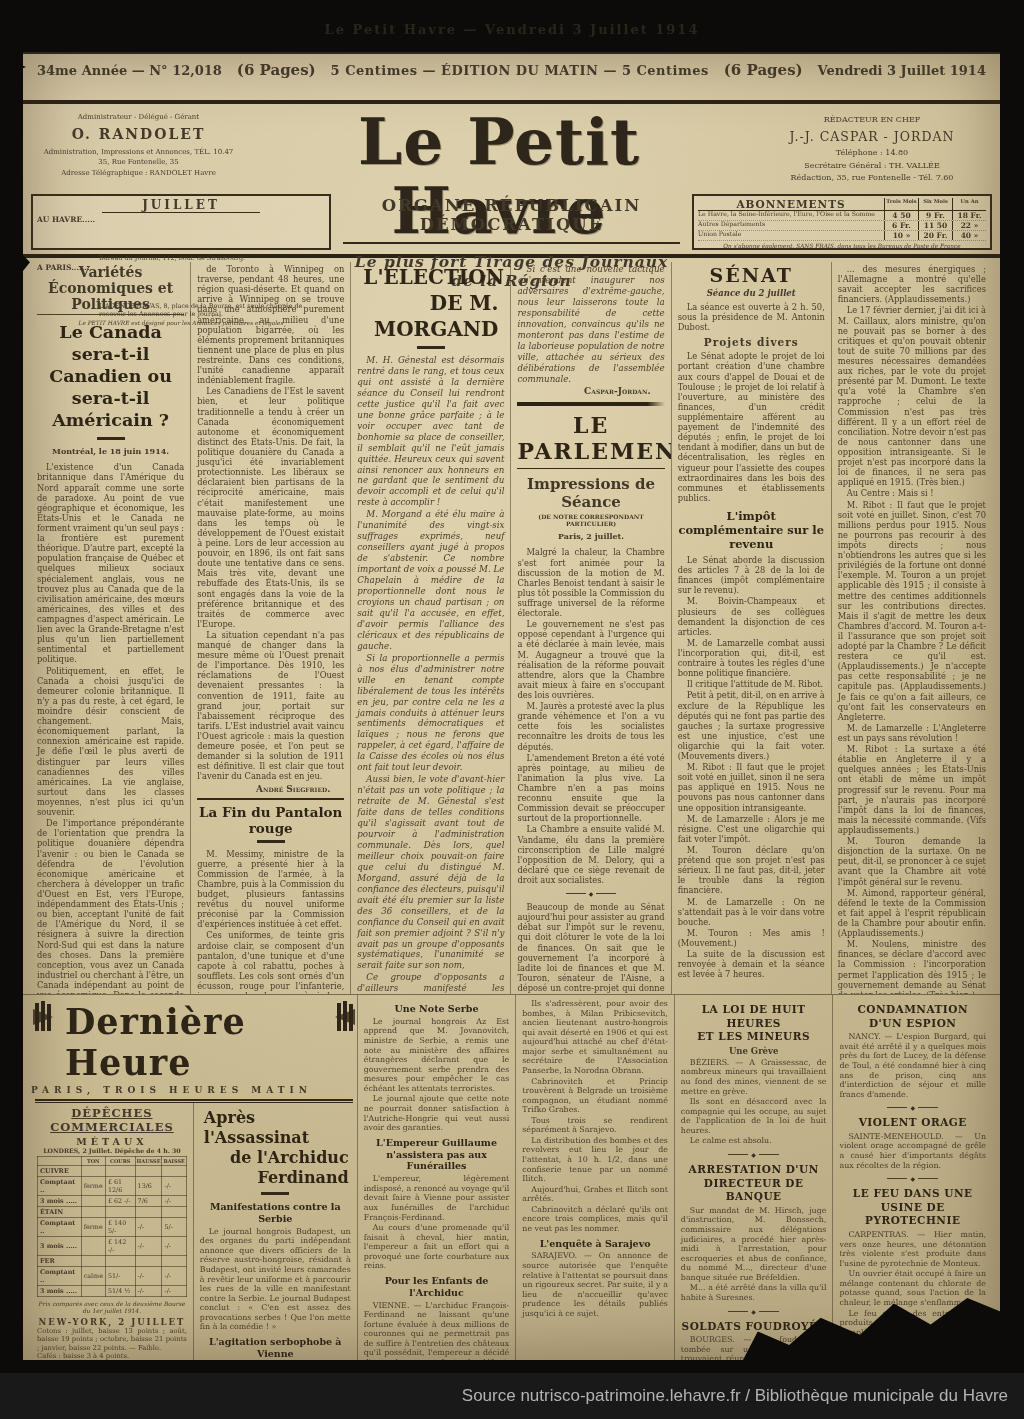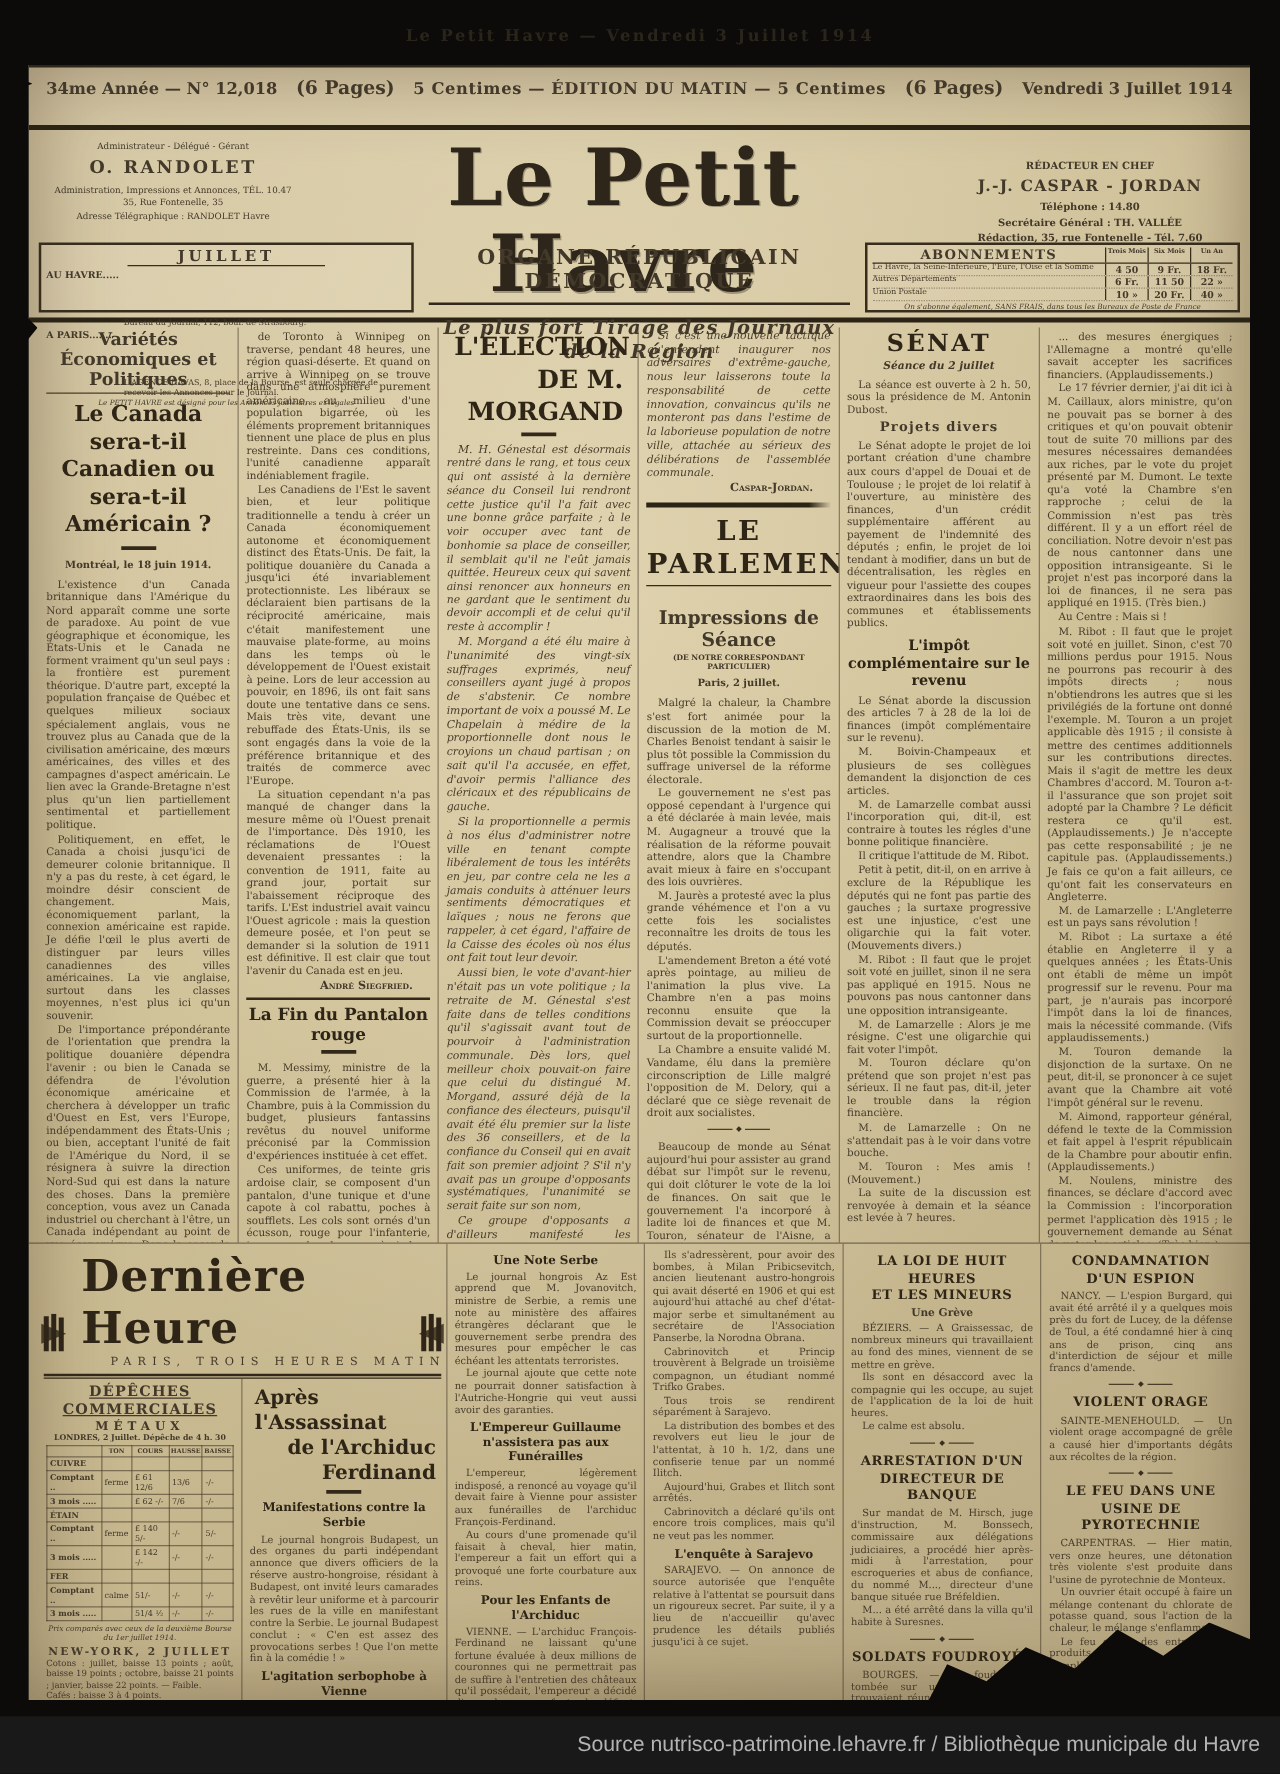--- a/index.html
+++ b/index.html
@@ -24,21 +24,21 @@
   .dr-annee, .dr-date { font-size:13px; }
   .dr-pages { font-size:15px; }
   .dr-edition { font-size:13px; letter-spacing:.5px; }
 
   .masthead { display:flex; height:88px; padding:4px 8px 0; }
   .mh-left { width:215px; text-align:center; font-size:7px; line-height:1.5; padding-top:4px; }
   .mh-left .name { font-size:14px; font-weight:bold; letter-spacing:2px; margin:1px 0 2px; }
   .mh-center { flex:1; text-align:center; }
   .mh-title { font-size:63px; font-weight:bold; letter-spacing:1px; color:#2e261a; line-height:1.1;
               text-shadow:1px 1px 0 rgba(46,38,26,.35); }
-  .mh-right { width:240px; text-align:center; font-size:8px; line-height:1.6; padding-top:6px; font-weight:bold;margin-top:12px; }
+  .mh-right { width:240px; text-align:center; font-size:8px; line-height:1.6; padding-top:6px; font-weight:normal; }
   .mh-right .chief { font-size:12.5px; letter-spacing:1px; }
 
   .sub-row { display:flex; align-items:stretch; padding:2px 8px 4px; border-bottom:4px solid #2b2315; height:66px; }
   .box { border:2px solid #372d1d; padding:2px 4px; font-size:6.4px; background:rgba(255,250,235,.12); }
   .annonces { width:300px; }
   .annonces .bx-title { text-align:center; font-weight:bold; font-size:12px; letter-spacing:3px; border-bottom:1px solid #372d1d; width:55%; margin:0 auto 2px; }
   .ann-row { display:flex; margin-top:1px; }
   .ann-place { font-weight:bold; font-size:7.5px; width:62px; }
   .ann-desc { flex:1; line-height:1.15;margin-top:40px; }
   .bx-note { text-align:center; font-style:italic; font-size:5.8px; margin-top:2px; }
@@ -75,35 +75,35 @@
   .sig { text-align:right; font-weight:bold; font-size:9px; font-variant:small-caps; padding-right:14px; margin:2px 0 4px; }
 
   .h-sub { font-weight:bold; font-size:13.5px; text-align:center; margin:4px 0 0; color:#2e2517;
            border-top:2px solid #32291a; padding-top:4px; }
   .h-elect { font-size:20px; font-weight:bold; color:#2e2517; line-height:1.3; }
   .h-elect .l1 { text-align:left; padding-left:6px; }
   .h-elect .l2 { text-align:right; padding-right:6px; }
   .heavyrule { height:4px; margin:6px 0;
                background:linear-gradient(90deg,#2b2315 0%,#2b2315 88%,rgba(43,35,21,0) 100%); }
   .h-parl { font-size:22px; font-weight:bold; text-align:center; letter-spacing:2px; color:#2e2517; }
-  .h-imps { font-size:15px; font-weight:bold; text-align:center; margin-top:4px; border-top:1px solid #32291a; padding-top:16px; }
+  .h-imps { font-size:15px; font-weight:bold; text-align:center; margin-top:4px; border-top:1px solid #32291a; padding-top:6px; }
   .corr { font-size:6px; font-weight:bold; text-align:center; margin:2px 0 4px; }
   .h-senat { font-size:19px; font-weight:bold; text-align:center; letter-spacing:2px; color:#2e2517; }
   .seance { font-style:italic; font-weight:bold; font-size:8.5px; text-align:center; margin:2px 0 4px; }
   .h-proj { font-weight:bold; font-size:10.5px; text-align:center; letter-spacing:1px; margin:4px 0 3px; }
   .h-impot { font-weight:bold; font-size:11.5px; text-align:center; margin:6px 0 4px; color:#2e2517; }
 
   .fl { display:flex; align-items:center; justify-content:center; margin:5px 0; }
   .fl i { display:block; width:20px; height:1px; background:#4a3e2a; }
   .fl b { font-family:"DejaVu Sans",sans-serif; font-size:6px; color:#3a3020; margin:0 3px; }
 
   
-  .dh-banner { display:flex; align-items:flex-end; justify-content:center; padding-top:6px; }
+  .dh-banner { display:flex; align-items:flex-start; justify-content:center; padding-top:6px; }
   .dh-title { font-size:35px; font-weight:bold; color:#2e2517; margin:0 10px; letter-spacing:1px; }
-  .dh-sub { text-align:right; font-weight:normal; font-size:9px; letter-spacing:5px; margin-top:2px; }
+  .dh-sub { text-align:left; font-weight:bold; font-size:9px; letter-spacing:5px; margin-top:2px; }
   .dh-rule { border-top:2px solid #32291a; border-bottom:1px solid #32291a; height:4px; margin:4px 4px 0; }
   .dh-cols { display:flex; height:300px; }
   .dh-c { width:50%; padding:3px 6px; overflow:hidden; }
   .dh-c:first-child { border-right:1px solid rgba(60,50,34,.5); }
   .h-dep { font-weight:bold; font-size:11.5px; text-align:center; text-decoration:underline; letter-spacing:1px; }
   .h-met { font-weight:bold; font-size:9.5px; text-align:center; letter-spacing:4px; margin-top:2px; }
   .mkt-line { font-size:6.2px; font-weight:bold; text-align:center; margin-bottom:2px; }
   table { width:100%; border-collapse:collapse; margin:2px 0 3px; }
   th { font-size:5px; font-weight:bold; border:1px solid rgba(58,48,32,.55); padding:1px; }
   td { font-size:6.4px; border:1px solid rgba(58,48,32,.55); padding:1px 2px; }

